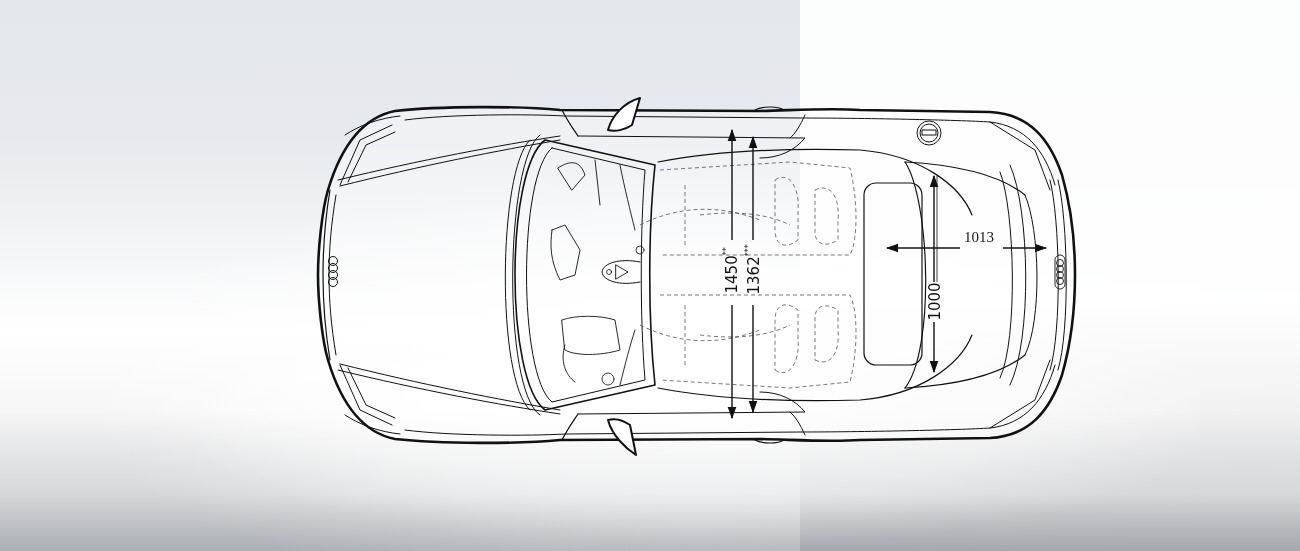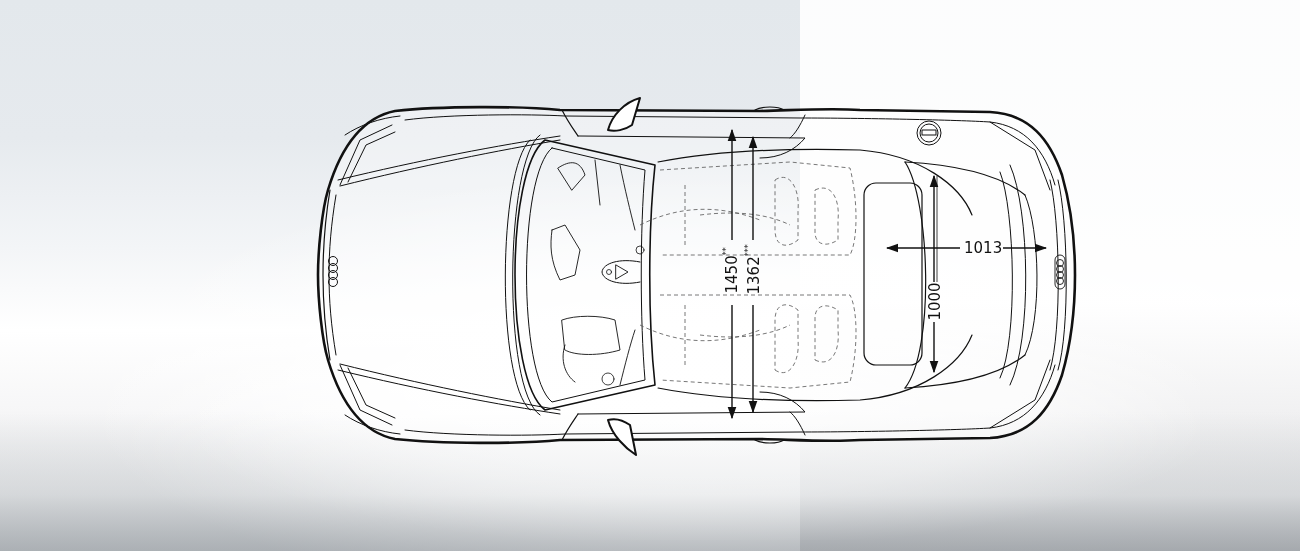--- a/index.html
+++ b/index.html
@@ -188,18 +188,18 @@
     <line x1="937" y1="176" x2="937" y2="282" stroke-width="0.8"></line>
   </g>
 </svg>
 
 <div class="dim-label dim-vert" style="left:711px; top:265px; width:42px; text-align:center;">
   <span>1450</span><sup>**</sup>
 </div>
 <div class="dim-label dim-vert" style="left:732px; top:265px; width:44px; text-align:center;">
   <span>1362</span><sup>***</sup>
 </div>
-<div class="dim-label" style="left:964px; top:241px;">
+<div class="dim-label" style="left:964px; top:230px;font-family:Liberation Serif, serif;">
   <span>1013</span>
 </div>
 <div class="dim-label dim-vert" style="left:915px; top:294px; width:40px; text-align:center;">
   <span>1000</span>
 </div>
 
 </body></html>

